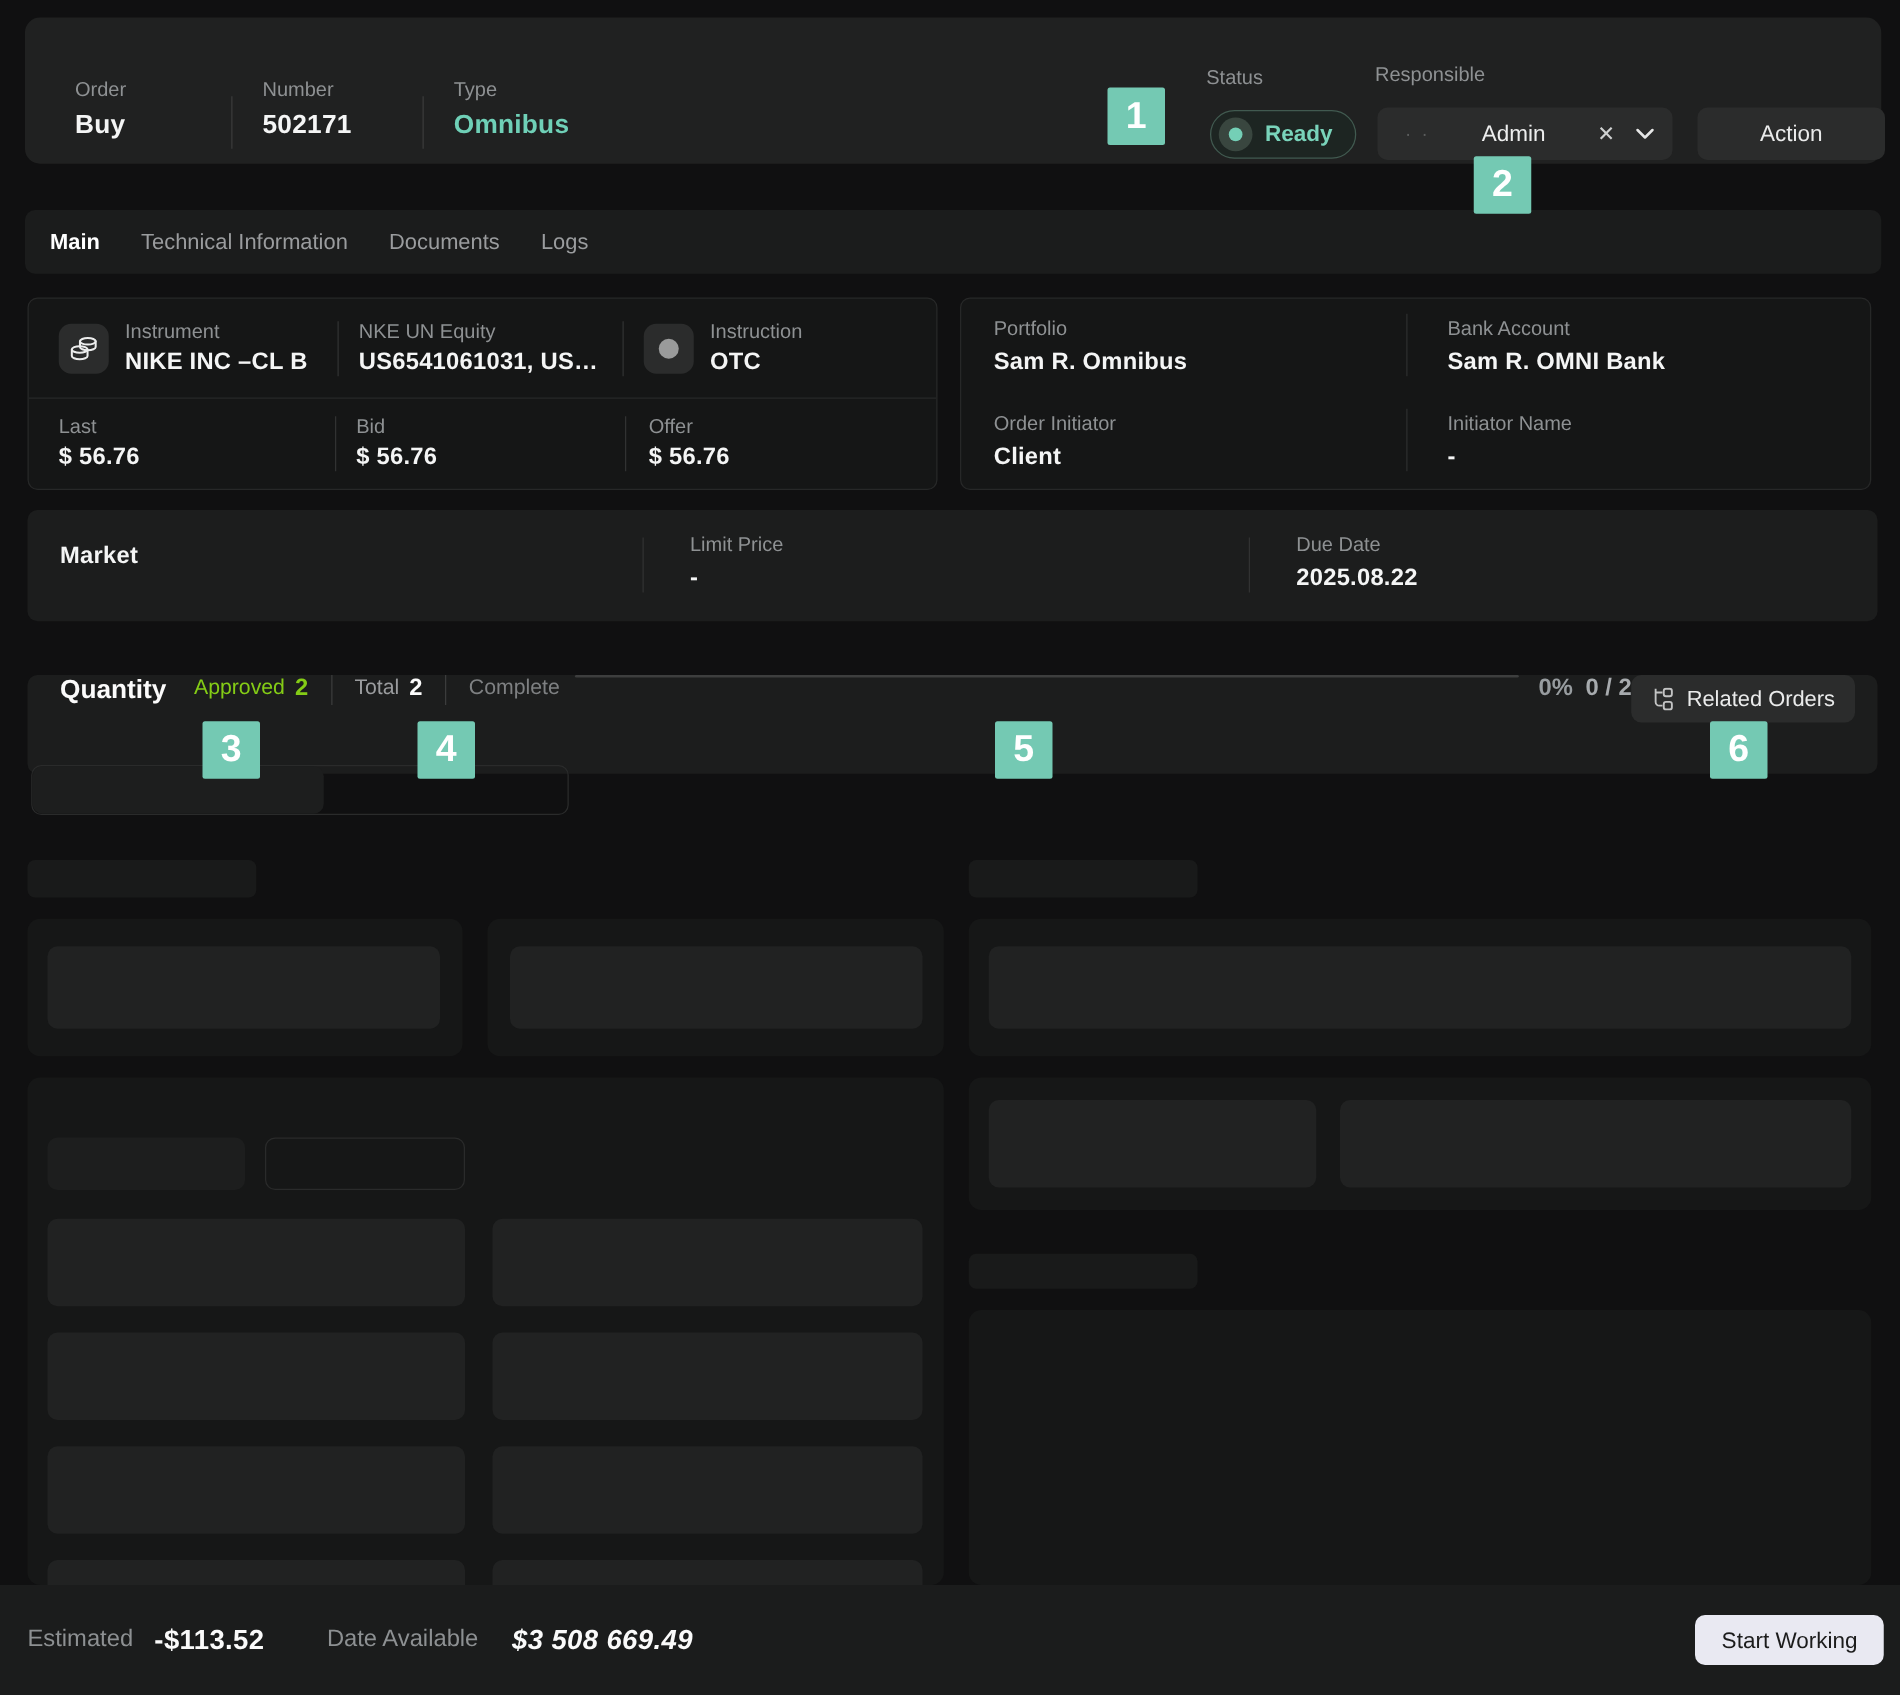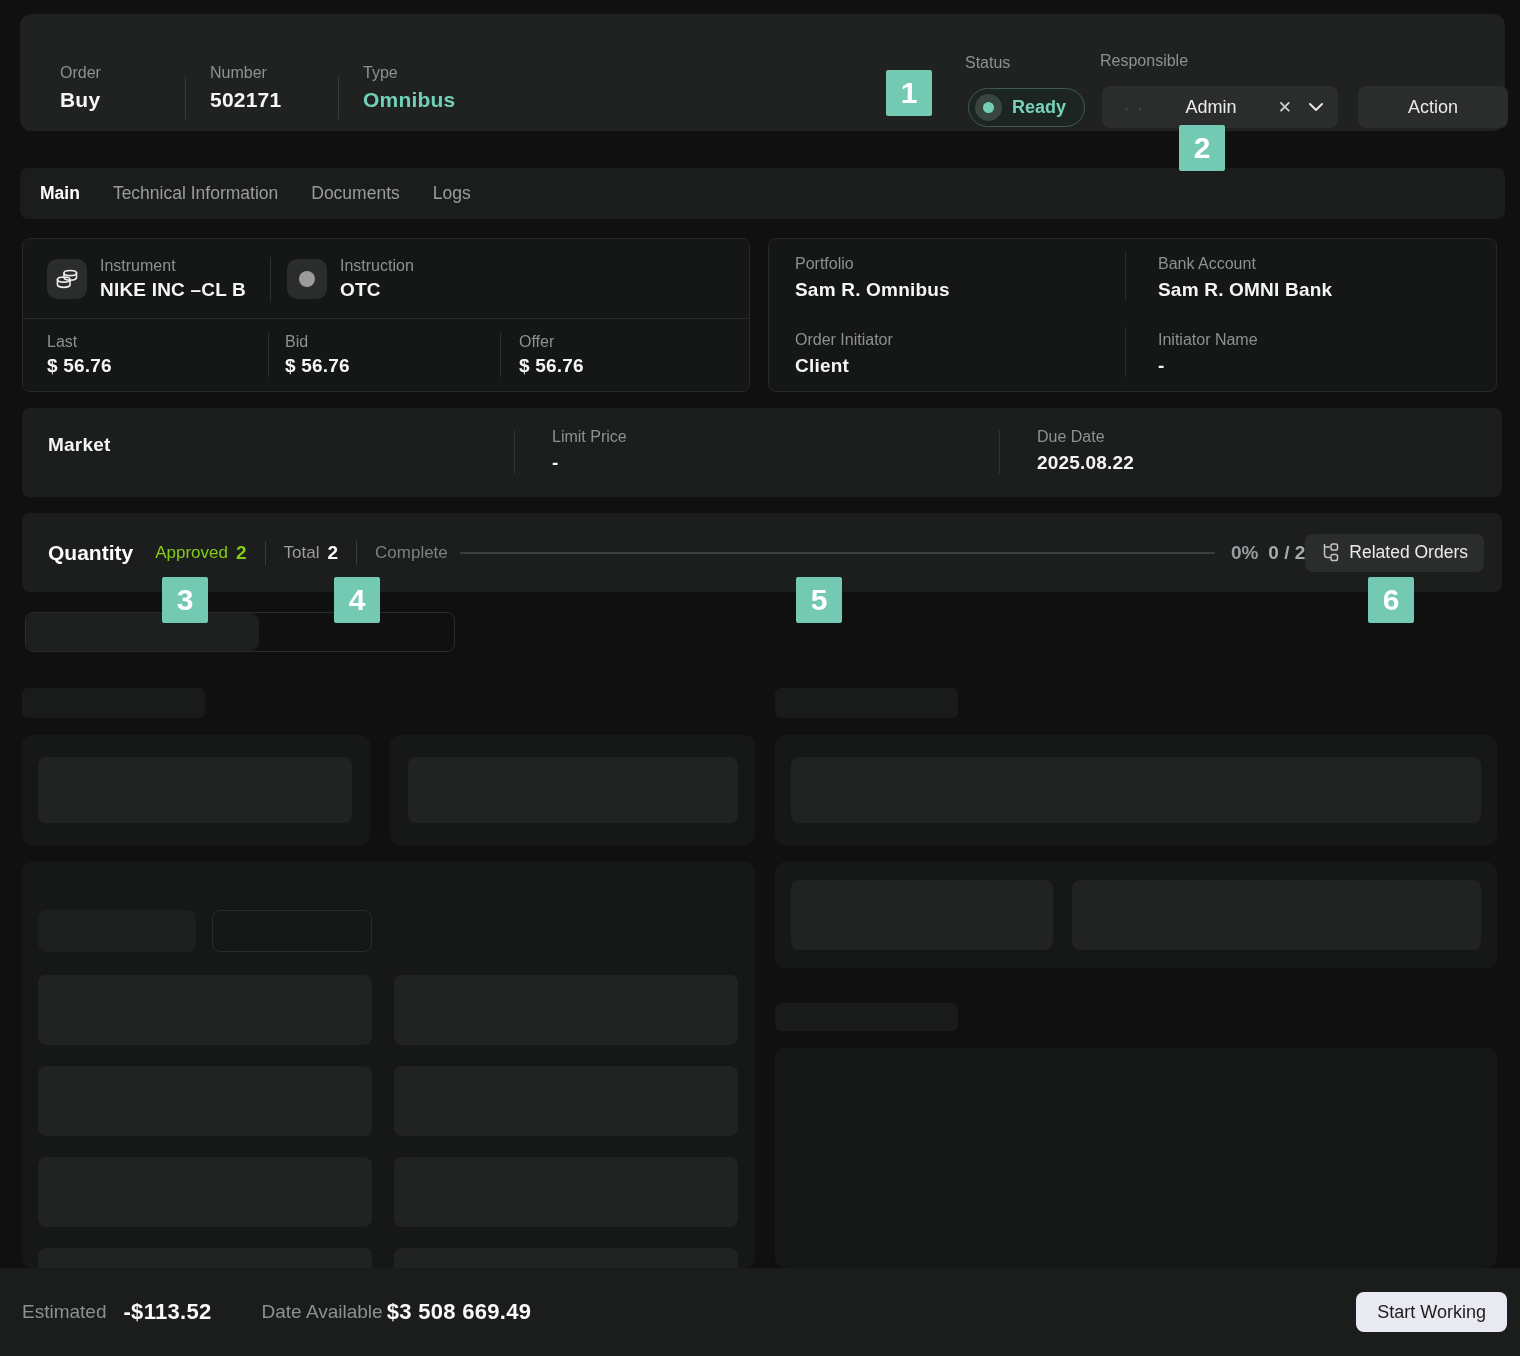--- a/index.html
+++ b/index.html
@@ -86,23 +86,23 @@
   .params-bar {
     position:absolute; left:22px; top:408px; width:1480px; height:89px;
     background:#1c1d1d; border-radius:8px; display:flex;
   }
   .pcell { position:relative; padding:20px 0 0 26px; }
   .pcell .vdiv { position:absolute; right:0; top:22px; width:1px; height:44px; background:#313232; }
   .pcell:nth-child(2), .pcell:nth-child(3) { padding-left:37px; }
 
   
   .qty-bar {
-    position:absolute; left:22px; top:513px; width:1480px; height:79px;
+    position:absolute; left:22px; top:540px; width:1480px; height:79px;
     background:#1c1d1d; border-radius:8px;
-    display:flex; align-items:center; padding:0 18px 0 26px;
+    display:flex; align-items:flex-start; padding:0 18px 0 26px;
   }
   .qty-title { font-size:21px; font-weight:700; color:#fbfbfb; margin-right:22px; }
   .orange { color:#84cc16; }
   .qty-sub { font-size:17px; }
   .qty-num { font-size:19px; font-weight:700; margin-left:8px; }
   .qdiv { width:1px; height:24px; background:#3b3c3c; margin:0 18px; }
   .progress-line { flex:1; height:2px; background:#3d3e3e; margin:0 16px 0 12px; border-radius:1px; }
   .qty-pct { font-size:19px; font-weight:700; color:#979c9f; }
   .qty-frac { font-size:19px; font-weight:700; color:#a7abae; margin-left:10px; }
   .related-btn {
@@ -196,20 +196,27 @@
         <svg width="26" height="26" viewBox="0 0 24 24" fill="none" stroke="#eceded" stroke-width="1.5" stroke-linecap="round">
           <ellipse cx="15" cy="6.5" rx="5.8" ry="2.4"></ellipse>
           <path d="M9.2 6.5 v4.2 c0 1.3 2.6 2.4 5.8 2.4 s5.8 -1.1 5.8 -2.4 V6.5"></path>
           <ellipse cx="9" cy="12.5" rx="5.8" ry="2.4"></ellipse>
           <path d="M3.2 12.5 v4.8 c0 1.3 2.6 2.4 5.8 2.4 s5.8 -1.1 5.8 -2.4 v-4.8"></path>
         </svg>
       </span>
       <div class="pair">
         <div class="label">Instrument</div>
         <div class="value">NIKE INC –CL B</div>
+      </div>
+      <span class="vdiv"></span>
+    </div>
+    <div class="icell" style="width:228px;">
+      <div class="pair">
+        <div class="label">NKE UN Equity</div>
+        <div class="value">US6541061031, US…</div>
       </div>
       <span class="vdiv"></span>
     </div>
     <div class="icell" style="flex:1;">
       <span class="iconbox">
           <span class="dotbox-dot"></span>
         </span>
       <div class="pair">
         <div class="label">Instruction</div>
         <div class="value">OTC</div>
@@ -337,21 +344,21 @@
   <div class="sk sk-inner" style="left:16px; top:18px; width:262px; height:70px;"></div>
   <div class="sk sk-inner" style="left:297px; top:18px; width:409px; height:70px;"></div>
 </div>
 <div class="sk sk-dim" style="left:775px; top:1003px; width:183px; height:28px;"></div>
 <div class="sk sk-card" style="left:775px; top:1048px; width:722px; height:220px;"></div>
 
 <div class="footer">
   <span class="f-label">Estimated</span>
   <span class="f-value" style="margin-left:17px;">-$113.52</span>
   <span class="f-label" style="margin-left:50px;">Date Available</span>
-  <span class="f-value" style="margin-left:4px;">$3 508 669.49</span>
+  <span class="f-value" style="margin-left:27px;font-style:italic;">$3 508 669.49</span>
   <button class="start-btn">Start Working</button>
 </div>
 
 <div class="badge" style="left:886px; top:70px;">1</div>
 <div class="badge" style="left:1179px; top:125px;">2</div>
 <div class="badge" style="left:162px; top:577px;">3</div>
 <div class="badge" style="left:334px; top:577px;">4</div>
 <div class="badge" style="left:796px; top:577px;">5</div>
 <div class="badge" style="left:1368px; top:577px;">6</div>
 

